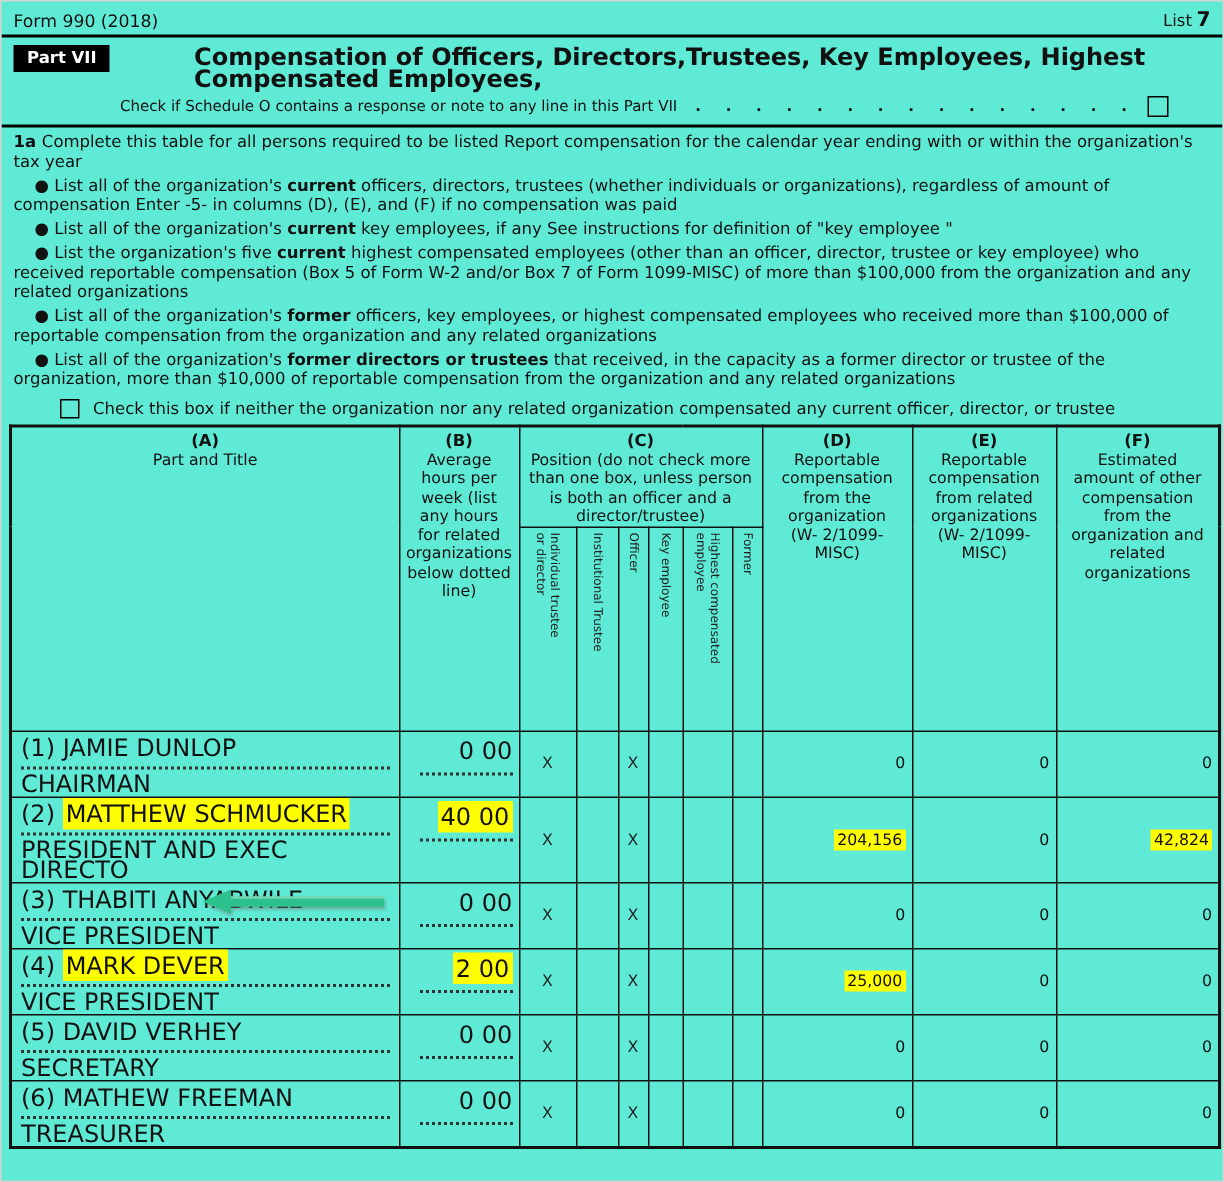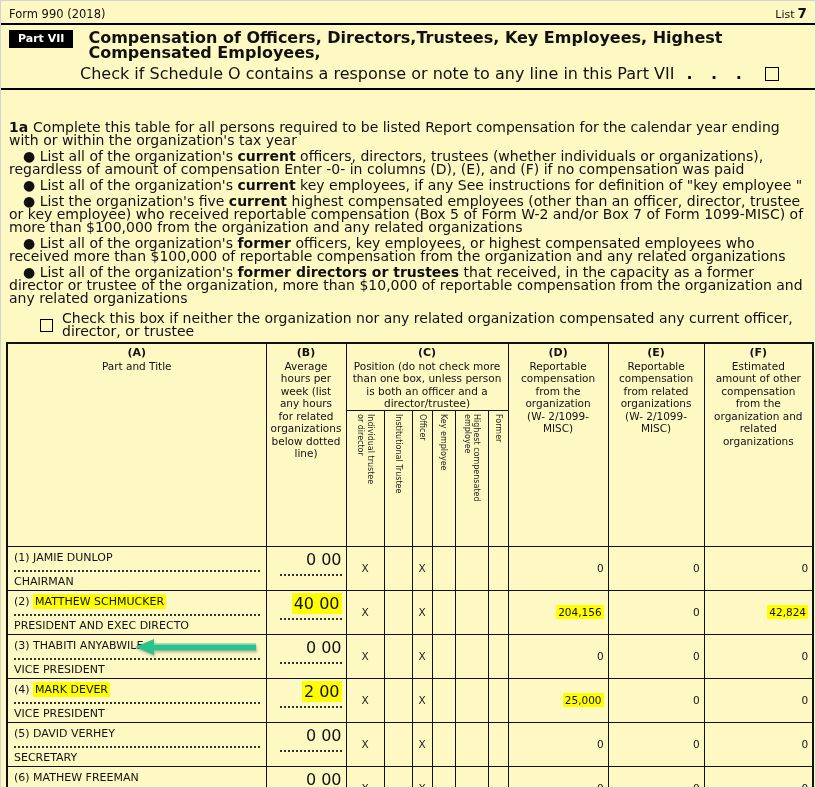--- a/index.html
+++ b/index.html
@@ -1,50 +1,50 @@
 <!DOCTYPE html>
 <html style="--hl: #ffff00; --arrow: #2cc28e;"><head>
 <meta charset="utf-8">
 <style>
   html,body{margin:0;padding:0;background:#ededed;}
-  .page{width:816px;height:788px;background:#fef9c3;border:1px solid #d4d4d4;box-sizing:border-box;
+  .page{width:816px;height:788px;background:#5eead4;border:1px solid #d4d4d4;box-sizing:border-box;
         font-family:"DejaVu Sans",sans-serif;color:#111;overflow:hidden;position:relative;}
   
   .topbar{display:flex;justify-content:space-between;align-items:flex-end;
           padding:4px 8px 2px 8px;border-bottom:2.5px solid #000;}
   .formno{font-size:11.5px;}
   .pageno{font-size:11px;}
   .pageno b{font-size:13.5px;margin-left:3px;}
   
   .partblock{padding:5px 0 0 8px;border-bottom:2px solid #000;}
-  .partrow{display:flex;align-items:flex-start;}
+  .partrow{display:flex;align-items:flex-start;gap:41px;}
   .badge{background:#000;color:#fff;font-size:11px;font-weight:bold;padding:2px 9px 3px 9px;flex:none;}
   .ptitle{font-weight:bold;font-size:16px;line-height:15px;margin-left:15px;}
-  .checkrow{display:flex;align-items:center;margin:4px 0 5px 71px;font-size:16px;}
+  .checkrow{display:flex;align-items:center;margin:4px 0 5px 71px;font-size:10px;}
   .leaders{margin-left:12px;word-spacing:11px;letter-spacing:1px;font-weight:bold;white-space:nowrap;overflow:hidden;flex:1;}
   .cbox{width:12px;height:12px;border:1.5px solid #000;margin-left:10px;margin-right:36px;flex:none;}
   
   .secA{font-weight:bold;font-size:12.5px;padding:3px 0 3px 8px;border-bottom:2.5px solid #000;}
   
-  .instr{padding:3px 8px 0 8px;font-size:14px;line-height:13px;margin-top:28px;}
+  .instr{padding:3px 8px 0 8px;font-size:11px;line-height:13px;}
   .instr p{margin:0 0 3px 0;}
   .instr p.bul{text-indent:14px;}
   .neither{display:flex;align-items:center;margin:7px 0 4px 0;padding-left:31px;}
   .cbox2{width:11px;height:11px;border:1.5px solid #000;margin-right:9px;flex:none;}
   
   table{border-collapse:collapse;table-layout:fixed;width:806px;margin-left:5px;border:2px solid #111;}
   td{border:1px solid #111;padding:0;vertical-align:top;box-sizing:border-box;}
   .hd{text-align:center;font-size:10.5px;line-height:12.5px;padding-top:3px;color:#111;}
   .hletter{font-weight:bold;font-size:11px;}
   .hlabel{white-space:pre-line;}
   tr.vrow td{height:136px;vertical-align:top;text-align:center;}
   .vlab{writing-mode:vertical-rl;white-space:pre-line;font-size:8px;line-height:9.5px;
         display:inline-block;margin-top:3px;max-height:130px;color:#222;text-align:left;}
   tr.body{height:44px;}
-  .ca{padding:4px 6px 2px 6px;font-size:11px;position:relative;line-height:13px;}
+  .ca{padding:4px 6px 2px 6px;font-size:16px;position:relative;line-height:13px;}
   .dotfull{border-bottom:2px dotted #333;height:6px;margin:0 0 3px 0;}
   .cb{padding:3px 4px 0 0;font-size:16px;text-align:right;}
   .dotshort{border-bottom:2px dotted #333;height:4px;width:62px;margin-left:auto;margin-top:1px;}
   .cx{text-align:center;vertical-align:middle;font-size:10.5px;color:#222;}
   .amt{text-align:right;vertical-align:middle;font-size:10.5px;padding-right:4px;}
   .hl{background:var(--hl,#ffff00);padding:1px 2px;}
   .arrow{position:absolute;left:126px;top:2px;width:124px;height:20px;color:var(--arrow,#2cc28e);
          filter:drop-shadow(1.5px 2px 1px rgba(110,110,110,.45));}
 </style>
 </head>
@@ -67,21 +67,21 @@
     <div class="checkrow">
       <span>Check if Schedule O contains a response or note to any line in this Part VII</span>
       <span class="leaders">. . . . . . . . . . . . . . . .</span>
       <span class="cbox"></span>
     </div>
   </div>
 
 
   <div class="instr">
     <p><b>1a </b><span>Complete this table for all persons required to be listed  Report compensation for the calendar year ending with or within the organization's tax year</span></p>
-    <p class="bul"><span>● List all of the organization's </span><b>current</b><span> officers, directors, trustees (whether individuals or organizations), regardless of amount of compensation  Enter -0- in columns (D), (E), and (F) if no compensation was paid</span></p>
+    <p class="bul"><span>● List all of the organization's </span><b>current</b><span> officers, directors, trustees (whether individuals or organizations), regardless of amount of compensation  Enter -5- in columns (D), (E), and (F) if no compensation was paid</span></p>
     <p class="bul"><span>● List all of the organization's </span><b>current</b><span> key employees, if any  See instructions for definition of "key employee "</span></p>
     <p class="bul"><span>● List the organization's five </span><b>current</b><span> highest compensated employees (other than an officer, director, trustee or key employee) who received reportable compensation (Box 5 of Form W-2 and/or Box 7 of Form 1099-MISC) of more than $100,000 from the organization and any related organizations</span></p>
     <p class="bul"><span>● List all of the organization's </span><b>former</b><span> officers, key employees, or highest compensated employees who received more than $100,000 of reportable compensation from the organization and any related organizations</span></p>
     <p class="bul"><span>● List all of the organization's </span><b>former directors or trustees</b><span> that received, in the capacity as a former director or trustee of the organization, more than $10,000 of reportable compensation from the organization and any related organizations</span></p>
     <div class="neither">
       <span class="cbox2"></span>
       <span>Check this box if neither the organization nor any related organization compensated any current officer, director, or trustee</span>
     </div>
   </div>
 

